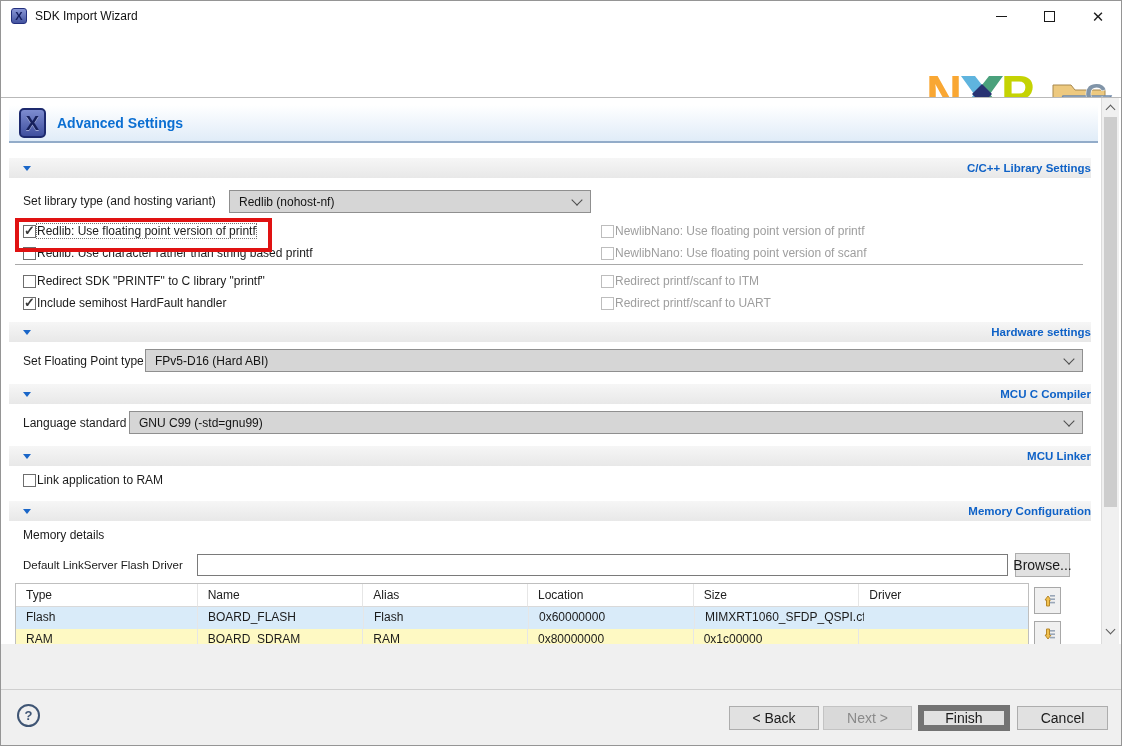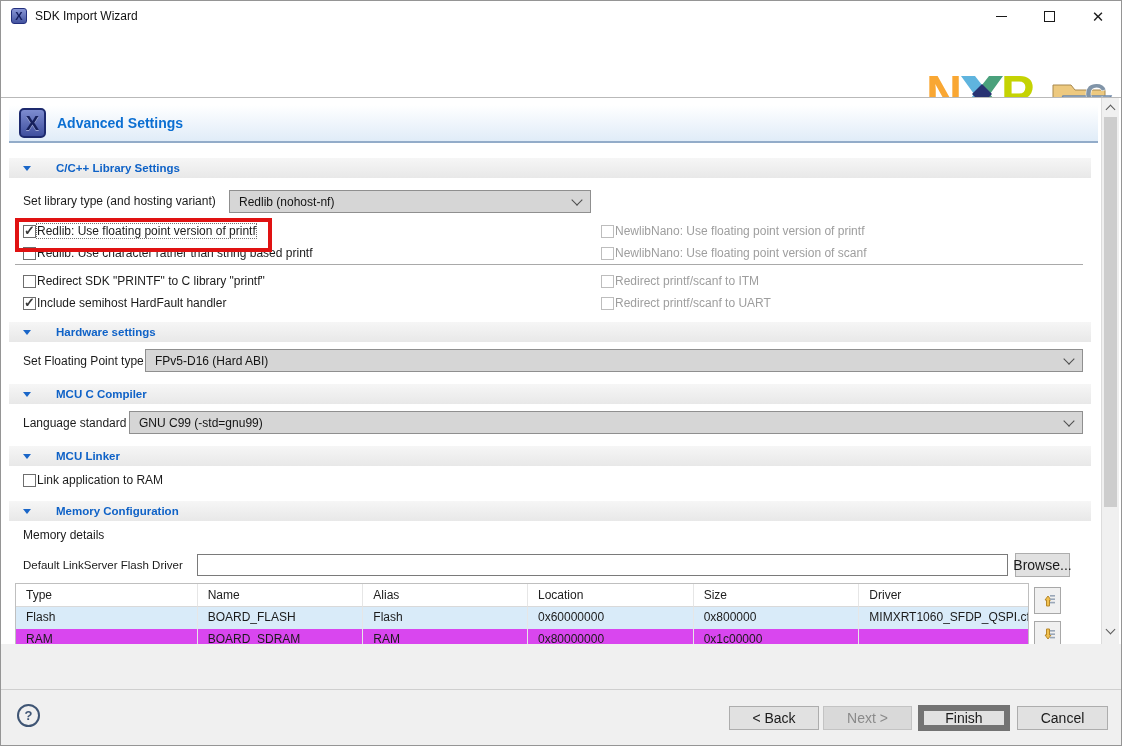--- a/index.html
+++ b/index.html
@@ -26,21 +26,21 @@
 
   .hdr { position:absolute; left:8px; top:7px; width:1089px; height:38px;
     background:linear-gradient(#ffffff,#e0ecf8); border-bottom:2px solid #93acc9; }
   .hdr-icon { position:absolute; left:10px; top:3px; width:27px; height:30px; border-radius:5px;
     background:linear-gradient(#7d8cd0,#3f4f9e); border:2px solid #1d2a6e; color:#16205c;
     font-weight:bold; font-size:20px; display:flex; align-items:center; justify-content:center;
     text-shadow:0 1px 0 rgba(255,255,255,.45); }
   .hdr-title { position:absolute; left:48px; top:10px; font-size:14px; font-weight:bold; color:#0b6fd2; }
 
   .secbar { position:absolute; left:8px; width:1082px; height:20px;
-    background:linear-gradient(#f6f6f6,#e8e8e8); display:flex; align-items:center; padding-left:14px; gap:25px; }
+    background:linear-gradient(#f6f6f6,#e8e8e8); display:flex; align-items:center; padding-left:14px; gap:7px;justify-content:space-between; }
   .tri { width:0; height:0; border-left:4px solid transparent; border-right:4px solid transparent; border-top:5px solid #1a66c8; }
   .sectitle { font-size:11.5px; font-weight:bold; color:#0f62c7; }
 
   .lbl { position:absolute; white-space:nowrap; font-size:12px; color:#1b1b1b; }
   .lbl.small { font-size:11.5px; }
 
   .combo { position:absolute; height:23px; background:#d6d6d6; border:1px solid #8f8f8f;
     display:flex; align-items:center; padding:0 9px; font-size:12px; color:#141414;gap:34px; }
   .chev { width:8px; height:8px; border-right:1.6px solid #4d4d4d; border-bottom:1.6px solid #4d4d4d;
     transform:rotate(45deg); margin-left:auto; margin-top:-4px; flex:0 0 auto; }
@@ -54,21 +54,21 @@
   .cblabel.dis { color:#9e9e9e; }
   .sep { position:absolute; height:1px; background:#a9a9a9; }
 
   .redbox { position:absolute; left:14px; top:120px; width:257px; height:34px; border:4px solid #e01212; pointer-events:none; }
 
   .txtinput { position:absolute; height:22px; background:#fff; border:1px solid #7a7a7a; font-size:12px; padding:0 4px; font-family:"Liberation Sans",sans-serif; }
   .btn { background:#e1e1e1; border:1px solid #adadad; font-size:14px; color:#1a1a1a;
     display:flex; align-items:center; justify-content:center; font-family:"Liberation Sans",sans-serif; }
 
   
-  .memtable { position:absolute; left:14px; top:485px; width:1014px; height:62px; border:1px solid #bfbfbf; overflow:hidden; background:#d946ef; }
+  .memtable { position:absolute; left:14px; top:485px; width:1014px; height:62px; border:1px solid #bfbfbf; overflow:hidden; background:#fef9c3; }
   .trow { display:flex; width:100%; }
   .trow.head .tcell { height:23px; line-height:22px; border-bottom:1px solid #d9d9d9; background:#fff; color:#202020; }
   .tcell { height:22px; line-height:21px; padding-left:10px; font-size:12px; border-right:1px solid #e6e6e6; overflow:hidden; white-space:nowrap; }
   .tcell:last-child { border-right:none; }
   .c0{width:182px;} .c1{width:166px;} .c2{width:165px;} .c3{width:166px;} .c4{width:166px;} .c5{width:169px;}
   .trow.sel { background:#d9ebf9; }
 
   .movebtn { position:absolute; left:1033px; width:27px; height:27px; background:#f0f0f0; border:1px solid #a8a8a8;
     display:flex; align-items:center; justify-content:center; }
 
@@ -226,21 +226,20 @@
         <div class="tcell c2">Alias</div>
         <div class="tcell c3">Location</div>
         <div class="tcell c4">Size</div>
         <div class="tcell c5">Driver</div>
       </div>
       <div class="trow sel">
         <div class="tcell c0">Flash</div>
         <div class="tcell c1">BOARD_FLASH</div>
         <div class="tcell c2">Flash</div>
         <div class="tcell c3">0x60000000</div>
-        <div class="tcell c4">0x800000</div>
         <div class="tcell c5">MIMXRT1060_SFDP_QSPI.cfx</div>
       </div>
       <div class="trow">
         <div class="tcell c0">RAM</div>
         <div class="tcell c1">BOARD_SDRAM</div>
         <div class="tcell c2">RAM</div>
         <div class="tcell c3">0x80000000</div>
         <div class="tcell c4">0x1c00000</div>
         <div class="tcell c5"></div>
       </div>

